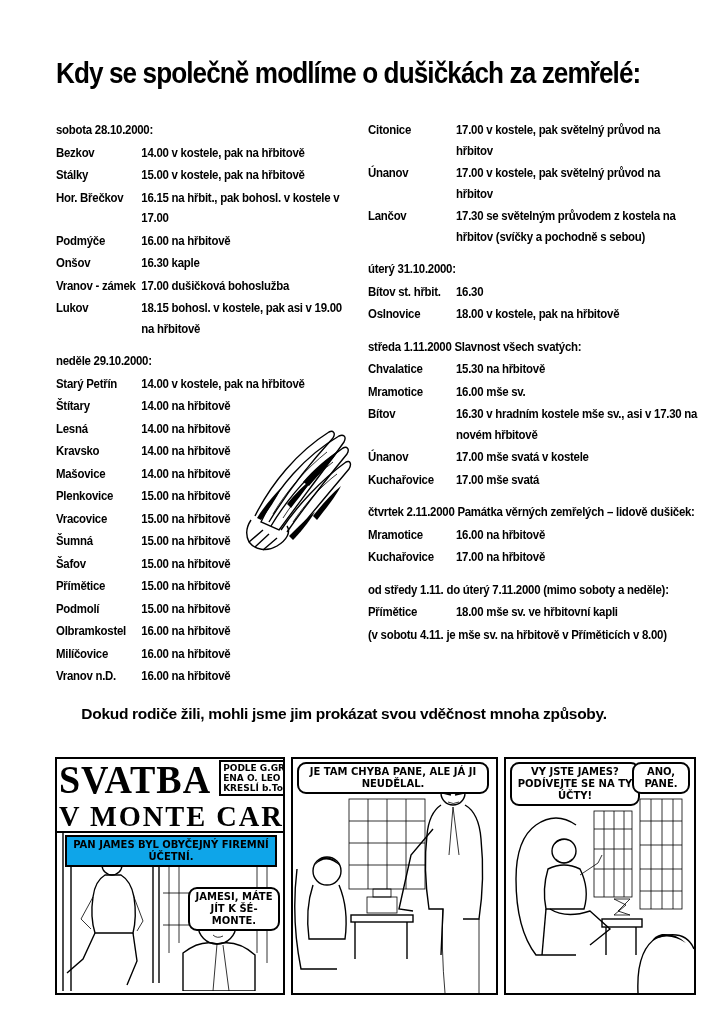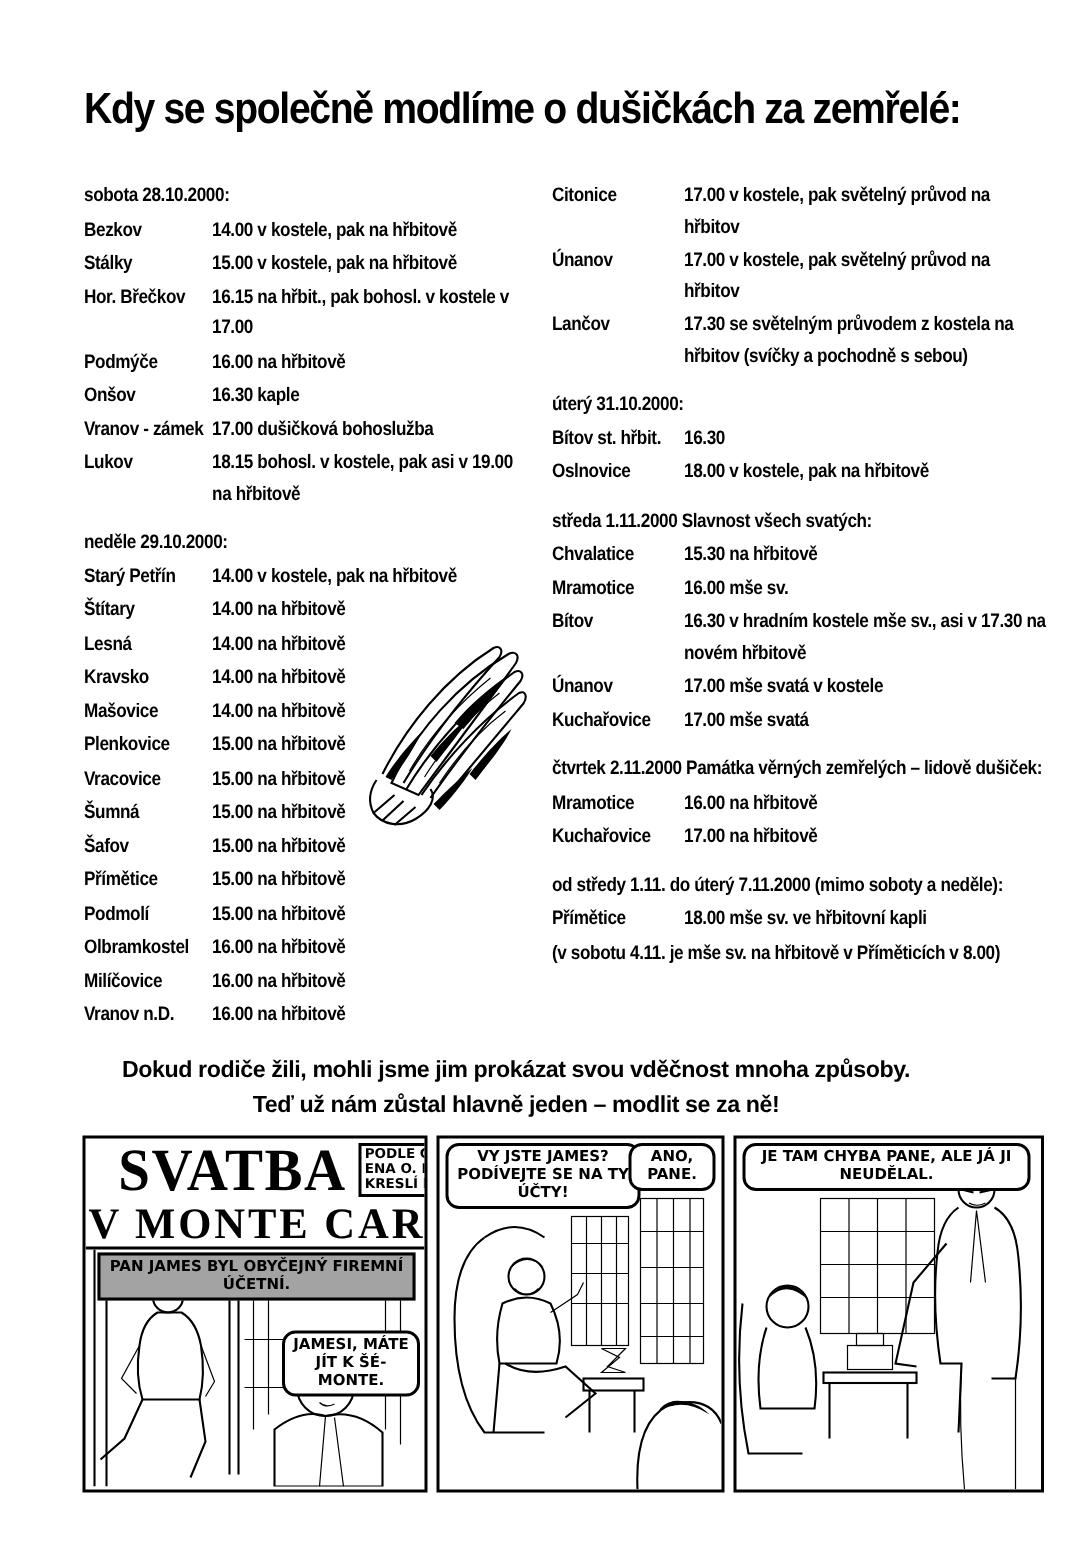--- a/index.html
+++ b/index.html
@@ -26,30 +26,30 @@
   .message{position:absolute;left:0;top:702px;width:688px;text-align:center;
            font-size:15.5px;line-height:23px;letter-spacing:-0.3px;}
 
   .comic{position:absolute;left:55px;top:757px;width:641px;height:238px;display:flex;gap:6px;}
   .panel{position:relative;background:#fff;border:2px solid #000;box-sizing:border-box;overflow:hidden;flex:none;}
   .panel1{width:230px;}
   .panel2{width:192px;}
   .panel3{width:207px;}
 
   .p1-header{border-bottom:2px solid #000;}
-  .p1-row1{display:flex;align-items:center;padding-left:20px;}
+  .p1-row1{display:flex;align-items:flex-start;}
   .comic-title1{font-family:"Liberation Serif",serif;font-weight:bold;font-size:40px;line-height:42px;
                 letter-spacing:1px;padding-left:2px;flex:1;transform:scaleX(0.95);transform-origin:left top;}
   .credits{border:2px solid #000;margin:1px 1px 1px 0;padding:1px 2px;font-size:9px;line-height:10px;
            font-family:"DejaVu Sans",sans-serif;white-space:nowrap;}
   .comic-title2{font-family:"Liberation Serif",serif;font-weight:bold;font-size:29px;line-height:30px;
                 letter-spacing:2px;padding-left:2px;white-space:nowrap;transform:scaleX(0.98);transform-origin:left top;}
   .p1-art-area{position:relative;height:158px;}
 
-  .caption{position:absolute;left:8px;top:2px;width:200px;background:#a3a3a3;border:2px solid #000;
+  .caption{position:absolute;left:8px;top:2px;width:200px;background:#0ea5e9;border:2px solid #000;
            padding:2px 4px;font-size:10px;line-height:12px;font-family:"DejaVu Sans",sans-serif;text-align:center;z-index:2;}
   .bubble{position:absolute;background:#fff;border:2px solid #000;border-radius:9px;padding:2px 4px;
           font-size:10px;line-height:12px;font-family:"DejaVu Sans",sans-serif;text-align:center;z-index:2;}
   .b-p1{right:3px;top:54px;width:80px;}
   .b-p2a{left:4px;top:3px;width:118px;}
   .b-p2b{right:4px;top:3px;width:46px;}
   .b-p3{left:4px;top:3px;width:180px;}
 
   .art{position:absolute;left:0;top:0;width:100%;height:100%;z-index:1;}
   .art path,.art line,.art rect,.art circle,.art ellipse,.art polyline{stroke:#000;fill:none;stroke-width:1.4;}
@@ -239,21 +239,20 @@
       <path class="fillb" d="M60,56 C70,44 84,32 96,24 C90,34 76,48 66,60 Z"></path>
       <path class="fillb" d="M44,78 C52,68 62,58 70,52 C64,62 54,74 48,82 Z"></path>
       <path class="fillb" d="M14,92 C20,82 30,70 38,62 C34,72 24,86 18,94 Z"></path>
       <path class="fillb" d="M70,90 C78,80 88,68 98,60 C92,72 80,86 74,94 Z"></path>
       <path class="fillb" d="M46,110 C54,102 64,92 72,86 C66,96 56,108 50,114 Z"></path>
     </svg>
   </div>
 
   <div class="message">
     <div>Dokud rodiče žili, mohli jsme jim prokázat svou vděčnost mnoha způsoby.</div>
-    <div>Teď už nám zůstal hlavně jeden – modlit se za ně!</div>
   </div>
 
   <div class="comic">
 
     <div class="panel panel1">
       <div class="p1-header">
         <div class="p1-row1">
           <div class="comic-title1">SVATBA</div>
           <div class="credits">
             <div>PODLE G.GRE-</div>
@@ -283,20 +282,50 @@
           <path d="M126,120 Q144,106 160,111 Q180,106 198,122 L198,158 L126,158 Z"></path>
           <path class="thin" d="M160,111 L156,158 M166,112 L172,158"></path>
           <line x1="112" y1="30" x2="112" y2="120" class="thin"></line>
           <line x1="122" y1="30" x2="122" y2="110" class="thin"></line>
           <line x1="200" y1="30" x2="200" y2="120" class="thin"></line>
           <line x1="210" y1="30" x2="210" y2="130" class="thin"></line>
           <line x1="106" y1="60" x2="222" y2="60" class="thin"></line>
           <line x1="106" y1="92" x2="222" y2="92" class="thin"></line>
         </svg>
       </div>
+    </div>
+
+    <div class="panel panel3">
+      <div class="bubble b-p3">JE TAM CHYBA PANE, ALE JÁ JI NEUDĚLAL.</div>
+      <svg class="art" viewBox="0 0 203 234">
+        <rect x="56" y="40" width="76" height="90" class="thin"></rect>
+        <line x1="75" y1="40" x2="75" y2="130" class="thin"></line>
+        <line x1="94" y1="40" x2="94" y2="130" class="thin"></line>
+        <line x1="113" y1="40" x2="113" y2="130" class="thin"></line>
+        <line x1="56" y1="62" x2="132" y2="62" class="thin"></line>
+        <line x1="56" y1="84" x2="132" y2="84" class="thin"></line>
+        <line x1="56" y1="106" x2="132" y2="106" class="thin"></line>
+        <path d="M4,110 Q-2,160 8,210 L44,210"></path>
+        <circle cx="34" cy="112" r="14"></circle>
+        <path class="fillb" d="M22,106 Q34,94 48,108 Q42,98 32,98 Q25,100 22,106 Z"></path>
+        <path d="M20,126 Q12,150 16,180 L52,180 Q56,150 46,126"></path>
+        <rect x="58" y="156" width="62" height="7"></rect>
+        <line x1="62" y1="163" x2="62" y2="200"></line>
+        <line x1="114" y1="163" x2="114" y2="200"></line>
+        <rect x="74" y="138" width="30" height="16" class="thin"></rect>
+        <rect x="80" y="130" width="18" height="8" class="thin"></rect>
+        <circle cx="160" cy="34" r="12"></circle>
+        <path class="fillb" d="M150,28 Q160,18 172,28 Q166,21 158,21 Q152,23 150,28 Z"></path>
+        <path d="M150,34 L158,36 M162,36 L171,34"></path>
+        <path class="thin" d="M155,43 Q160,46 166,43"></path>
+        <path d="M148,46 Q136,54 134,76 Q130,110 136,150 L150,150 L148,196 M172,46 Q186,54 188,80 Q192,120 186,160 L170,160"></path>
+        <path d="M160,48 L156,96 M160,48 L166,96" class="thin"></path>
+        <path d="M140,70 L118,96 L106,150 L120,152"></path>
+        <path d="M186,160 L186,234 M150,150 Q148,190 152,234" class="thin"></path>
+      </svg>
     </div>
 
     <div class="panel panel2">
       <div class="bubble b-p2a">VY JSTE JAMES? PODÍVEJTE SE NA TY ÚČTY!</div>
       <div class="bubble b-p2b">ANO, PANE.</div>
       <svg class="art" viewBox="0 0 188 234">
         <rect x="88" y="52" width="38" height="86" class="thin"></rect>
         <line x1="98" y1="52" x2="98" y2="138" class="thin"></line>
         <line x1="108" y1="52" x2="108" y2="138" class="thin"></line>
         <line x1="118" y1="52" x2="118" y2="138" class="thin"></line>
@@ -322,44 +351,14 @@
         <path d="M40,150 L36,196"></path>
         <rect x="96" y="160" width="40" height="8"></rect>
         <line x1="100" y1="168" x2="100" y2="196"></line>
         <line x1="130" y1="168" x2="130" y2="196"></line>
         <path d="M108,140 L124,140 L112,152 L124,156 L108,156 L120,146 Z" class="thin"></path>
         <path d="M132,234 Q130,190 152,178 Q180,170 188,190"></path>
         <path class="fillb" d="M146,182 Q162,172 180,184 Q170,174 156,175 Q148,177 146,182 Z"></path>
       </svg>
     </div>
 
-    <div class="panel panel3">
-      <div class="bubble b-p3">JE TAM CHYBA PANE, ALE JÁ JI NEUDĚLAL.</div>
-      <svg class="art" viewBox="0 0 203 234">
-        <rect x="56" y="40" width="76" height="90" class="thin"></rect>
-        <line x1="75" y1="40" x2="75" y2="130" class="thin"></line>
-        <line x1="94" y1="40" x2="94" y2="130" class="thin"></line>
-        <line x1="113" y1="40" x2="113" y2="130" class="thin"></line>
-        <line x1="56" y1="62" x2="132" y2="62" class="thin"></line>
-        <line x1="56" y1="84" x2="132" y2="84" class="thin"></line>
-        <line x1="56" y1="106" x2="132" y2="106" class="thin"></line>
-        <path d="M4,110 Q-2,160 8,210 L44,210"></path>
-        <circle cx="34" cy="112" r="14"></circle>
-        <path class="fillb" d="M22,106 Q34,94 48,108 Q42,98 32,98 Q25,100 22,106 Z"></path>
-        <path d="M20,126 Q12,150 16,180 L52,180 Q56,150 46,126"></path>
-        <rect x="58" y="156" width="62" height="7"></rect>
-        <line x1="62" y1="163" x2="62" y2="200"></line>
-        <line x1="114" y1="163" x2="114" y2="200"></line>
-        <rect x="74" y="138" width="30" height="16" class="thin"></rect>
-        <rect x="80" y="130" width="18" height="8" class="thin"></rect>
-        <circle cx="160" cy="34" r="12"></circle>
-        <path class="fillb" d="M150,28 Q160,18 172,28 Q166,21 158,21 Q152,23 150,28 Z"></path>
-        <path d="M150,34 L158,36 M162,36 L171,34"></path>
-        <path class="thin" d="M155,43 Q160,46 166,43"></path>
-        <path d="M148,46 Q136,54 134,76 Q130,110 136,150 L150,150 L148,196 M172,46 Q186,54 188,80 Q192,120 186,160 L170,160"></path>
-        <path d="M160,48 L156,96 M160,48 L166,96" class="thin"></path>
-        <path d="M140,70 L118,96 L106,150 L120,152"></path>
-        <path d="M186,160 L186,234 M150,150 Q148,190 152,234" class="thin"></path>
-      </svg>
-    </div>
-
   </div>
 </div>
 
 </body></html>

